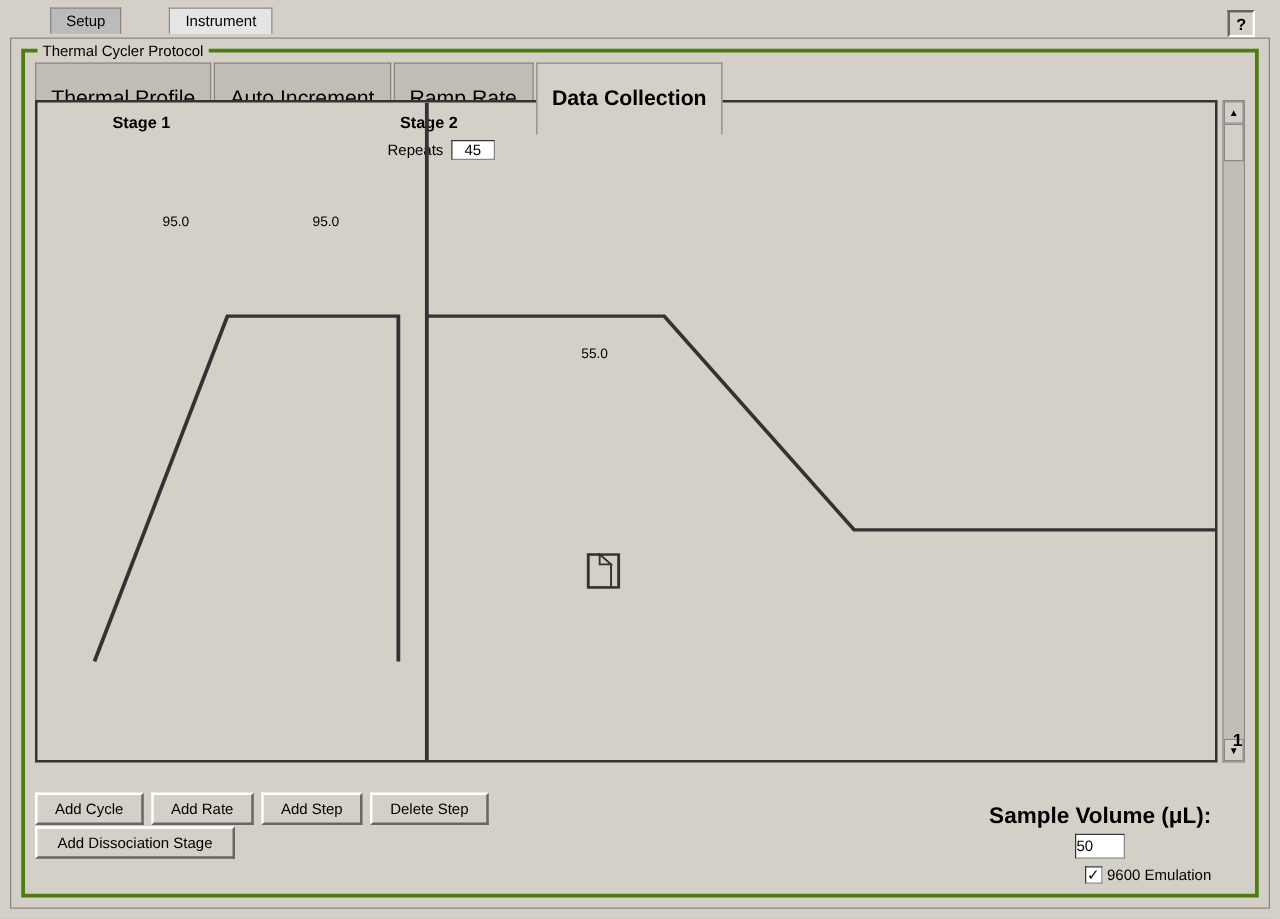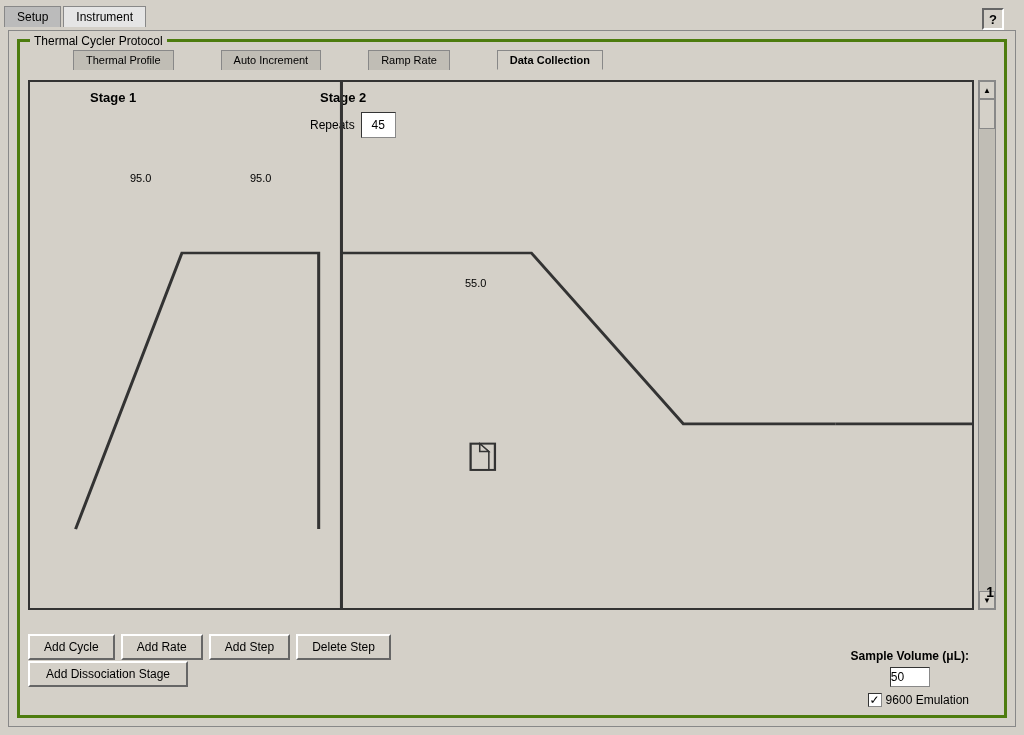--- a/index.html
+++ b/index.html
@@ -30,20 +30,21 @@
 
     .top-tab {
       padding: 3px 12px;
       background: #d4d0c8;
       border: 1px solid #888;
       border-bottom: none;
       cursor: pointer;
       font-size: 12px;
       position: relative;
       margin-right: 2px;
+      margin-left: 36px;
     }
 
     .top-tab.active {
       background: #e5e5e5;
       z-index: 2;
       font-weight: normal;
     }
 
     .top-tab:not(.active) {
       background: #bbb;
@@ -102,28 +103,27 @@
 
     
     .inner-tabs {
       display: flex;
       position: absolute;
       top: 8px;
       left: 8px;
     }
 
     .inner-tab {
-      padding: 3px 12px;
+      padding: 18px 12px;
       background: #d4d0c8;
       border: 1px solid #888;
       border-bottom: none;
       cursor: pointer;
-      font-size: 11px;
+      font-size: 17px;
       margin-right: 2px;
-      margin-left: 45px;
     }
 
     .inner-tab.active {
       background: #d4d0c8;
       font-weight: bold;
       z-index: 2;
       border-bottom: 1px solid #d4d0c8;
     }
 
     .inner-tab:not(.active) {
@@ -204,21 +204,21 @@
       top: 30px;
       left: 280px;
       display: flex;
       align-items: center;
       gap: 6px;
       font-size: 12px;
     }
 
     .repeats-input {
       width: 35px;
-      height: 26px;
+      height: 16px;
       border: 1px inset #888;
       background: white;
       text-align: center;
       font-size: 12px;
       padding: 0 2px;
     }
 
     
     .temp-label {
       position: absolute;
@@ -256,21 +256,21 @@
 
     
     .sample-volume-area {
       position: absolute;
       bottom: 28px;
       right: 35px;
       text-align: center;
     }
 
     .sample-volume-label {
-      font-size: 12px;
+      font-size: 18px;
       font-weight: bold;
       display: block;
       margin-bottom: 4px;
     }
 
     .sample-volume-input {
       width: 40px;
       height: 20px;
       border: 1px inset #888;
       background: white;

